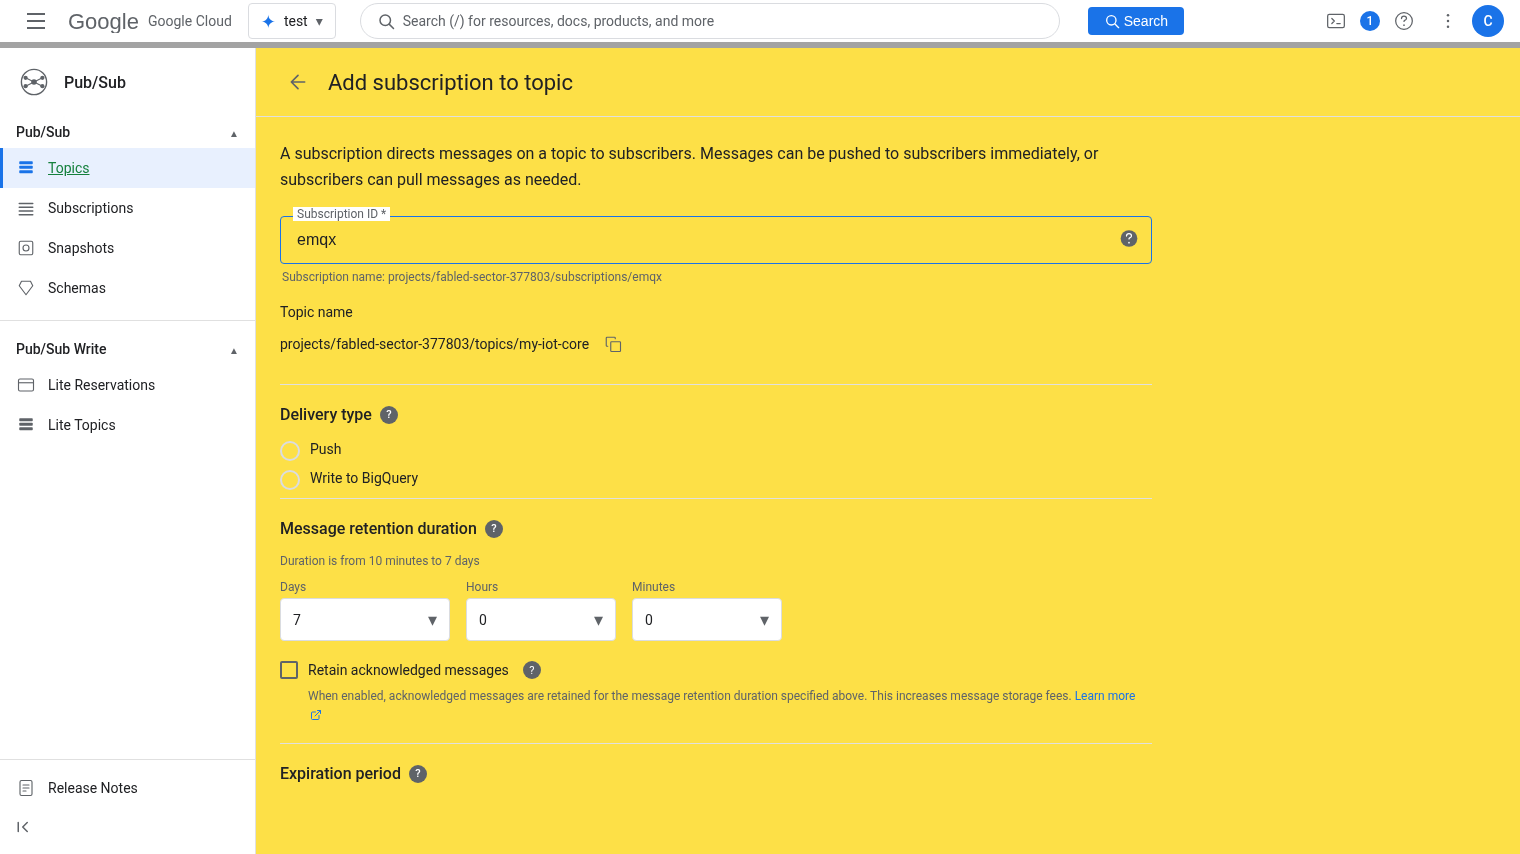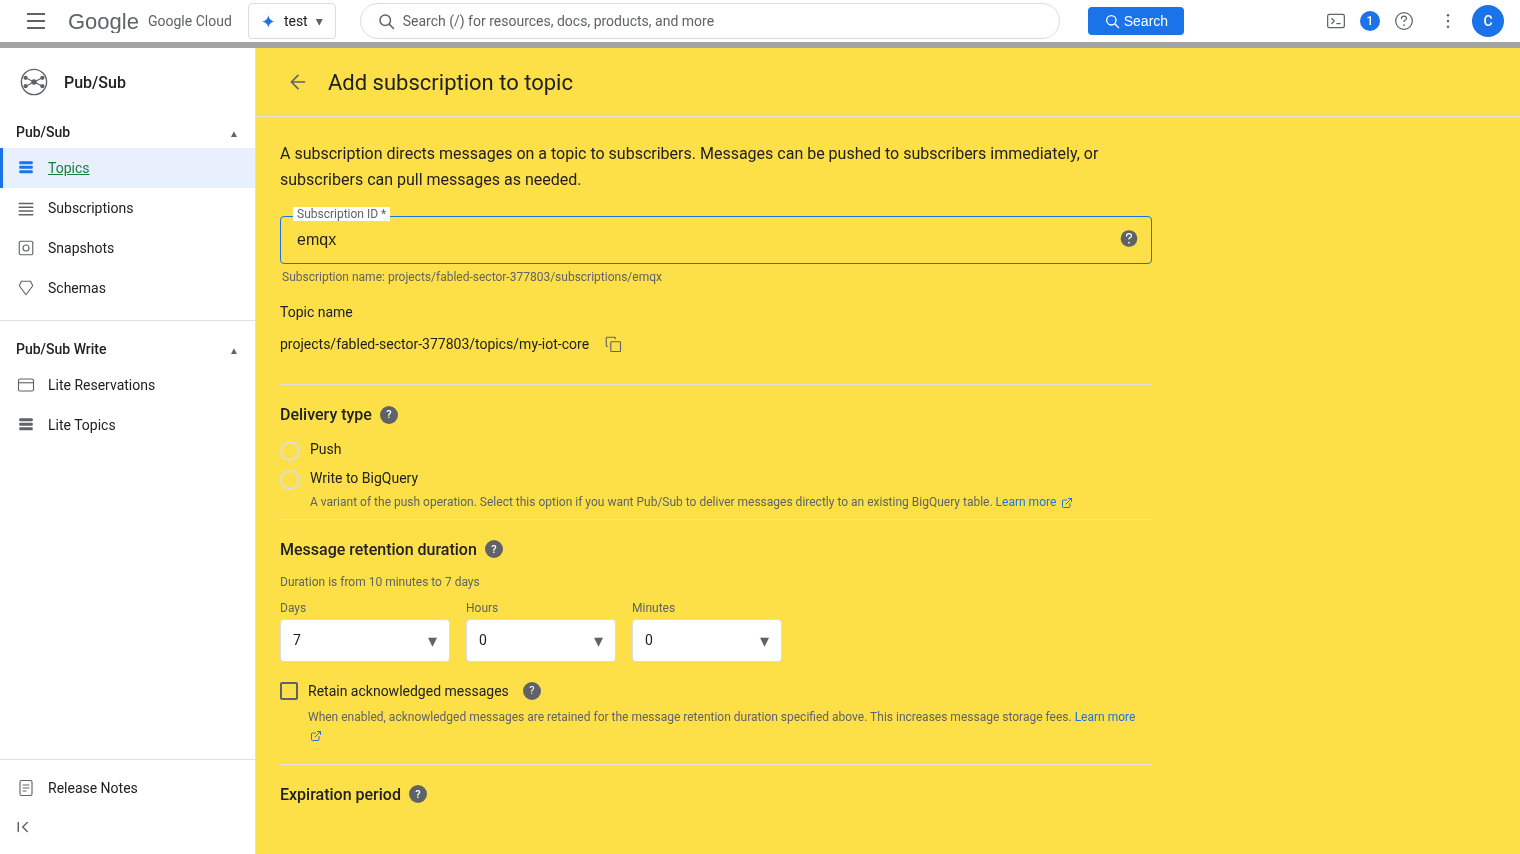--- a/index.html
+++ b/index.html
@@ -357,30 +357,20 @@
 
           <div class="radio-item">
             <div class="radio-circle"></div>
             <span class="radio-label">Push</span>
           </div>
 
           <div class="radio-item">
             <div class="radio-circle"></div>
             <div>
               <span class="radio-label">Write to BigQuery</span>
-              <div class="radio-sublabel">
-                <span>A variant of the push operation. Select this option if you want Pub/Sub to deliver messages directly to an existing BigQuery table.</span>
-                <a href="#">
-                  <span>Learn more</span>
-                  <svg width="12" height="12" viewBox="0 0 24 24" fill="none" style="display:inline;vertical-align:middle;margin-left:2px;">
-                    <path d="M18 13v6a2 2 0 01-2 2H5a2 2 0 01-2-2V8a2 2 0 012-2h6" stroke="#1a73e8" stroke-width="2" stroke-linecap="round"></path>
-                    <path d="M15 3h6v6M10 14L21 3" stroke="#1a73e8" stroke-width="2" stroke-linecap="round" stroke-linejoin="round"></path>
-                  </svg>
-                </a>
-              </div>
             </div>
           </div>
         </div>
       </div>
 
       <div class="section-divider"></div>
 
       <div class="duration-section">
         <div class="section-heading">
           <span>Message retention duration</span>

